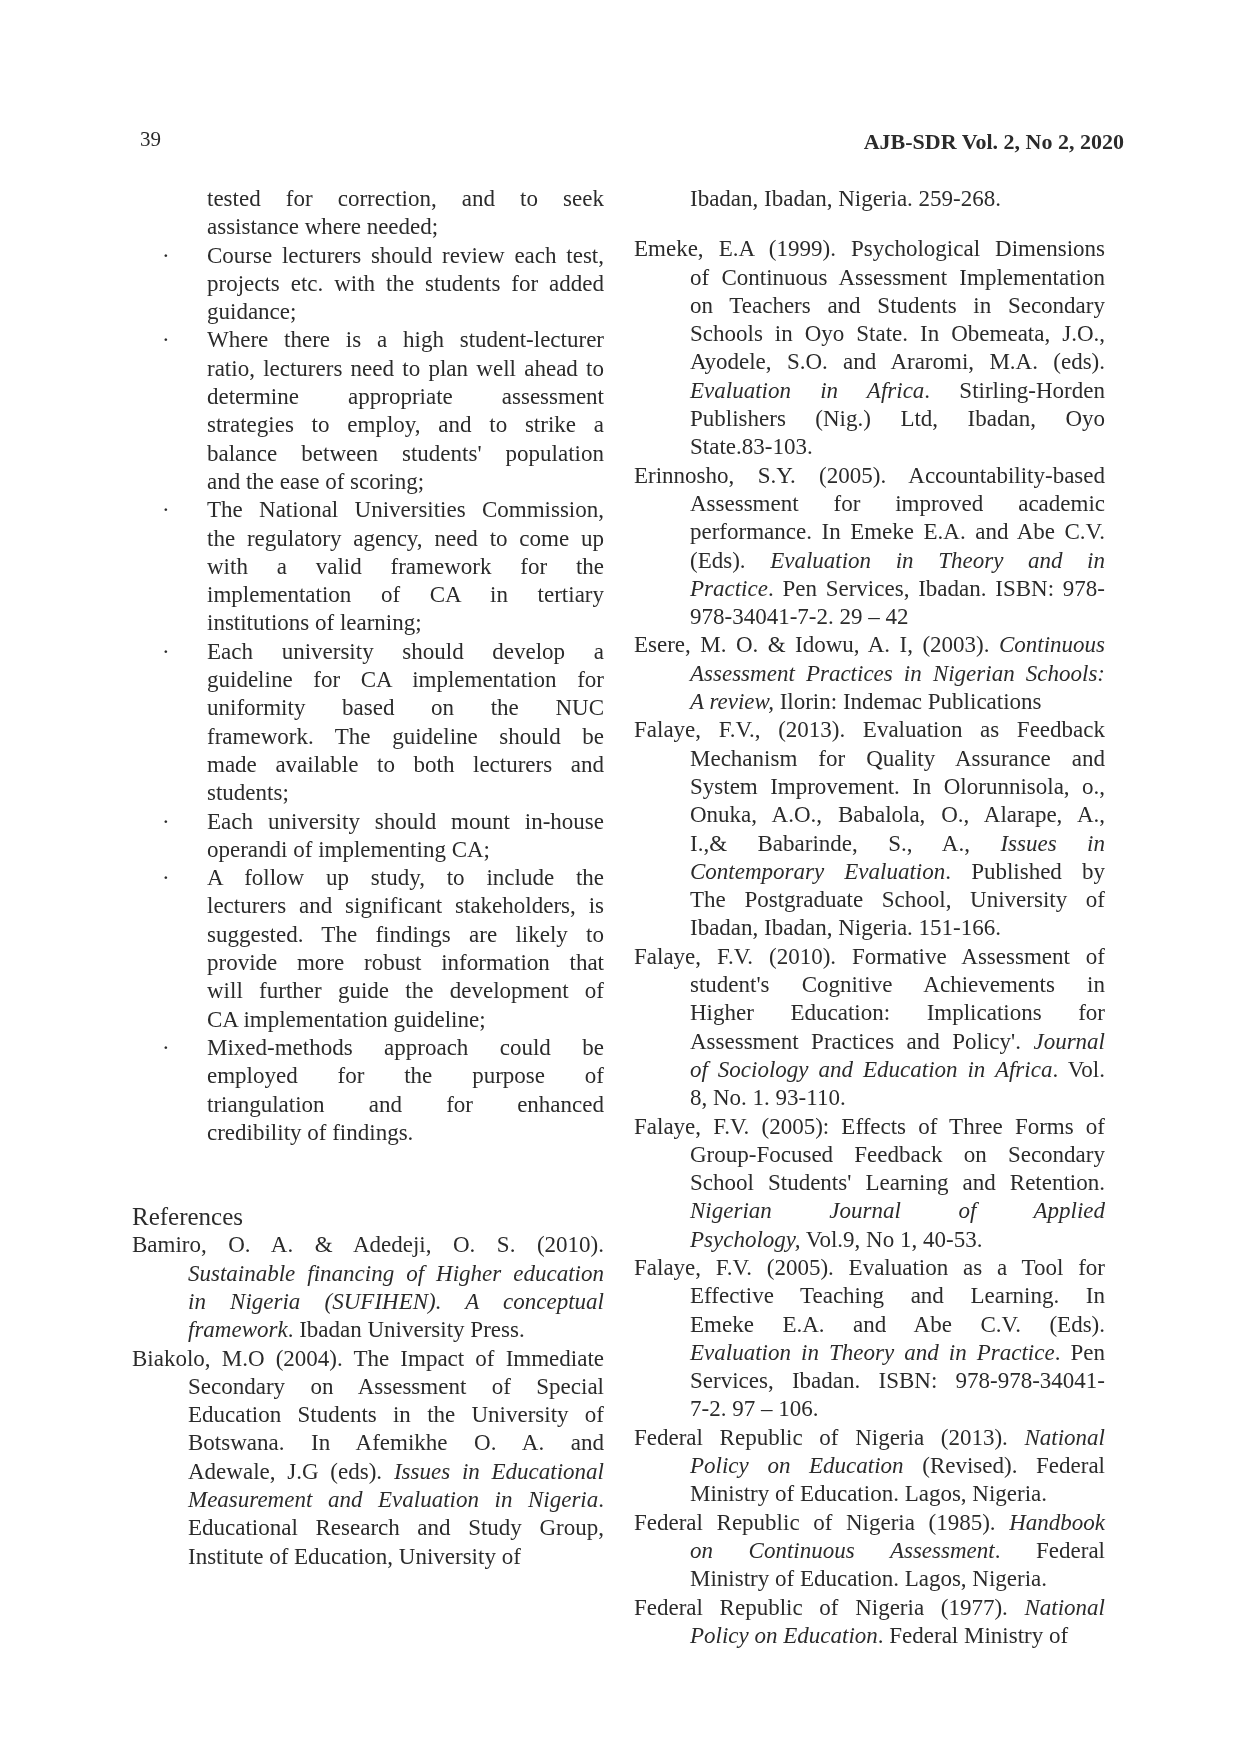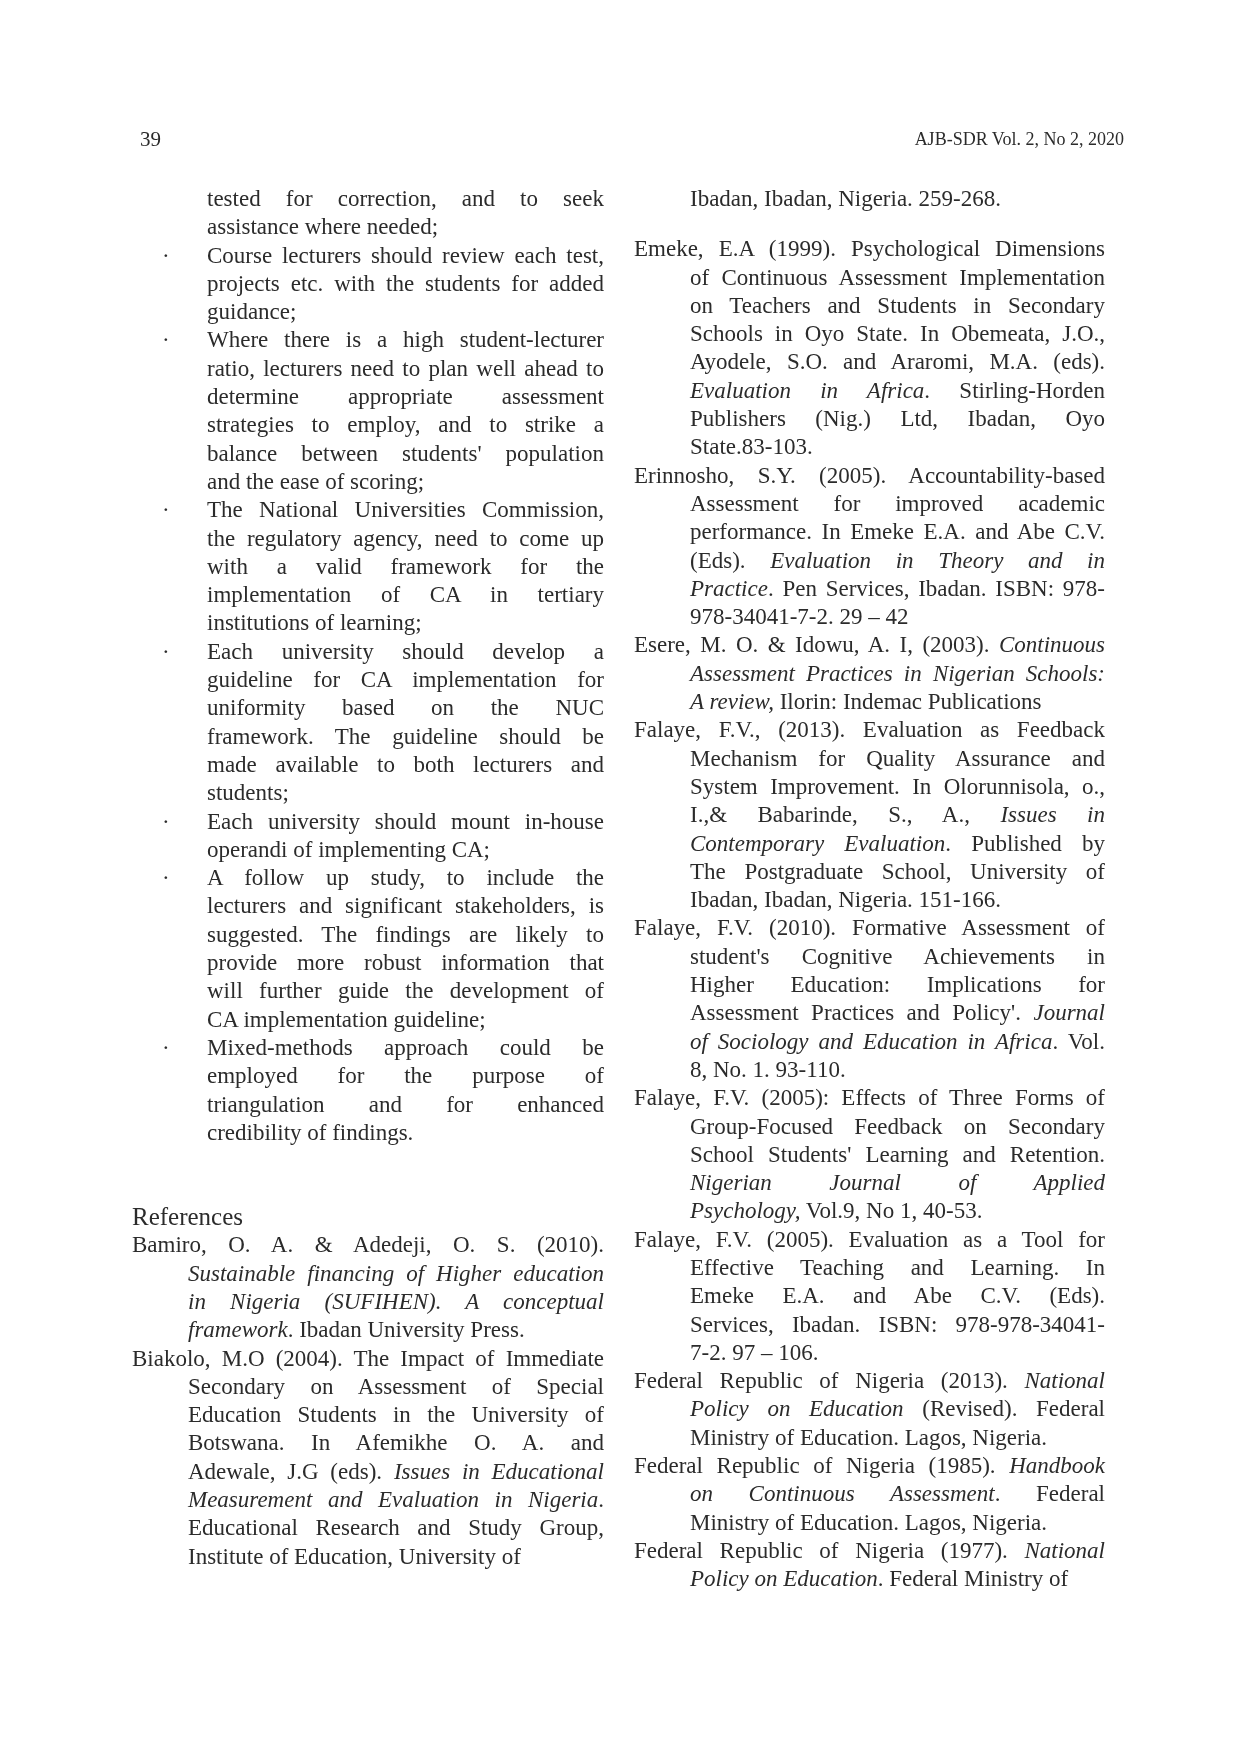--- a/index.html
+++ b/index.html
@@ -1,19 +1,19 @@
 <!DOCTYPE html>
 <html><head>
 <meta charset="utf-8">
 <style>
   html, body { margin: 0; padding: 0; background: #ffffff; }
   body { width: 1241px; height: 1754px; position: relative; overflow: hidden;
          font-family: "Liberation Serif", "DejaVu Serif", serif; color: #2b2b2b; }
   .page-number { position: absolute; left: 140px; top: 127px; font-size: 21px; }
-  .running-head { position: absolute; right: 117px; top: 129px; font-size: 18px; }
+  .running-head { position: absolute; right: 117px; top: 129px; font-size: 22px; font-weight: bold; }
   .col { position: absolute; top: 185px; }
   .col-left { left: 132px; width: 472px; }
   .col-right { left: 634px; width: 471px; }
   .line { font-size: 23px; line-height: 28.3px; height: 28.3px; white-space: nowrap; overflow: visible; }
   .line.j { text-align: justify; text-align-last: justify; white-space: normal; }
   .line.last { text-align: center; text-align-last: left; }
   .indent-bullet { padding-left: 75px; }
   .bullet-item { position: relative; }
   .bullet-dot { position: absolute; left: 30px; top: 0; font-size: 23px; line-height: 28.3px; }
   .ref { position: relative; }
@@ -137,20 +137,21 @@
       </div>
       <div class="ref">
         <div class="line j"><span>Esere, M. O. &amp; Idowu, A. I, (2003). </span><span class="it">Continuous</span></div>
         <div class="line j cont"><span class="it">Assessment Practices in Nigerian Schools:</span></div>
         <div class="line j cont last"><span class="it">A review,</span><span> Ilorin: Indemac Publications</span></div>
       </div>
       <div class="ref">
         <div class="line j"><span>Falaye, F.V., (2013). Evaluation as Feedback</span></div>
         <div class="line j cont"><span>Mechanism for Quality Assurance and</span></div>
         <div class="line j cont"><span>System Improvement. In Olorunnisola, o.,</span></div>
+        <div class="line j cont"><span>Onuka, A.O., Babalola, O., Alarape, A.,</span></div>
         <div class="line j cont"><span>I.,&amp; Babarinde, S., A., </span><span class="it">Issues in</span></div>
         <div class="line j cont"><span class="it">Contemporary Evaluation</span><span>. Published by</span></div>
         <div class="line j cont"><span>The Postgraduate School, University of</span></div>
         <div class="line j cont last"><span>Ibadan, Ibadan, Nigeria. 151-166.</span></div>
       </div>
       <div class="ref">
         <div class="line j"><span>Falaye, F.V. (2010). Formative Assessment of</span></div>
         <div class="line j cont"><span>student's Cognitive Achievements in</span></div>
         <div class="line j cont"><span>Higher Education: Implications for</span></div>
         <div class="line j cont"><span>Assessment Practices and Policy'. </span><span class="it">Journal</span></div>
@@ -161,20 +162,21 @@
         <div class="line j"><span>Falaye, F.V. (2005): Effects of Three Forms of</span></div>
         <div class="line j cont"><span>Group-Focused Feedback on Secondary</span></div>
         <div class="line j cont"><span>School Students' Learning and Retention.</span></div>
         <div class="line j cont"><span class="it">Nigerian Journal of Applied</span></div>
         <div class="line j cont last"><span class="it">Psychology,</span><span> Vol.9, No 1, 40-53.</span></div>
       </div>
       <div class="ref">
         <div class="line j"><span>Falaye, F.V. (2005). Evaluation as a Tool for</span></div>
         <div class="line j cont"><span>Effective Teaching and Learning. In</span></div>
         <div class="line j cont"><span>Emeke E.A. and Abe C.V. (Eds).</span></div>
+        <div class="line j cont"><span class="it">Evaluation in Theory and in Practice</span><span>. Pen</span></div>
         <div class="line j cont"><span>Services, Ibadan. ISBN: 978-978-34041-</span></div>
         <div class="line j cont last"><span>7-2. 97 – 106.</span></div>
       </div>
       <div class="ref">
         <div class="line j"><span>Federal Republic of Nigeria (2013). </span><span class="it">National</span></div>
         <div class="line j cont"><span class="it">Policy on Education</span><span> (Revised). Federal</span></div>
         <div class="line j cont last"><span>Ministry of Education. Lagos, Nigeria.</span></div>
       </div>
       <div class="ref">
         <div class="line j"><span>Federal Republic of Nigeria (1985). </span><span class="it">Handbook</span></div>

